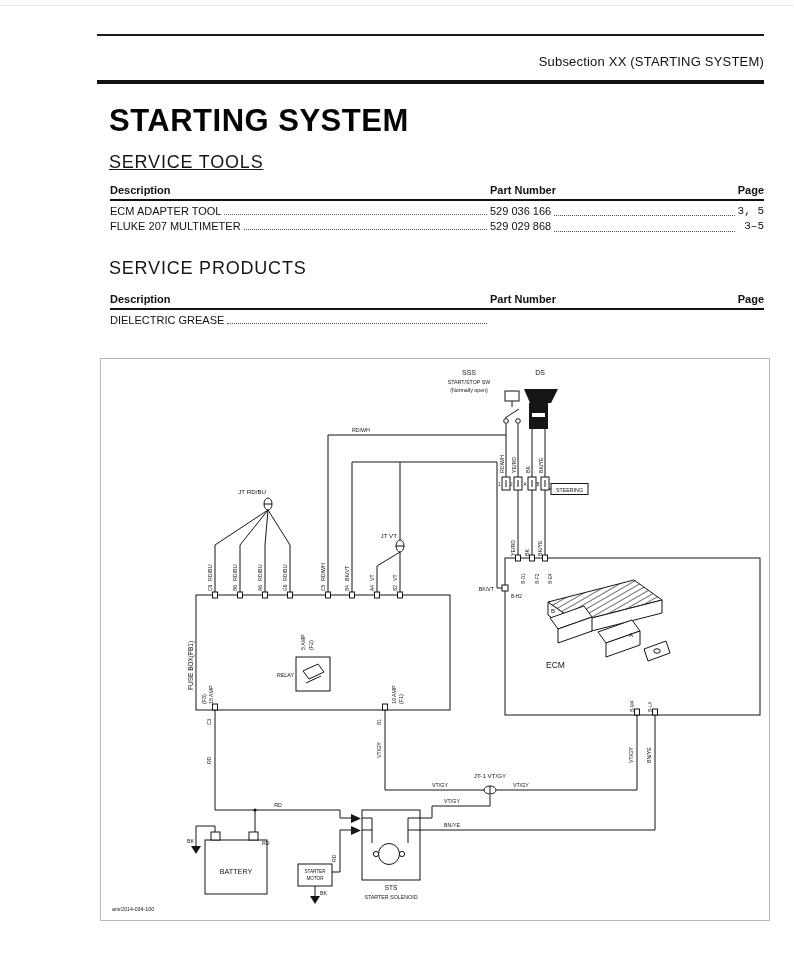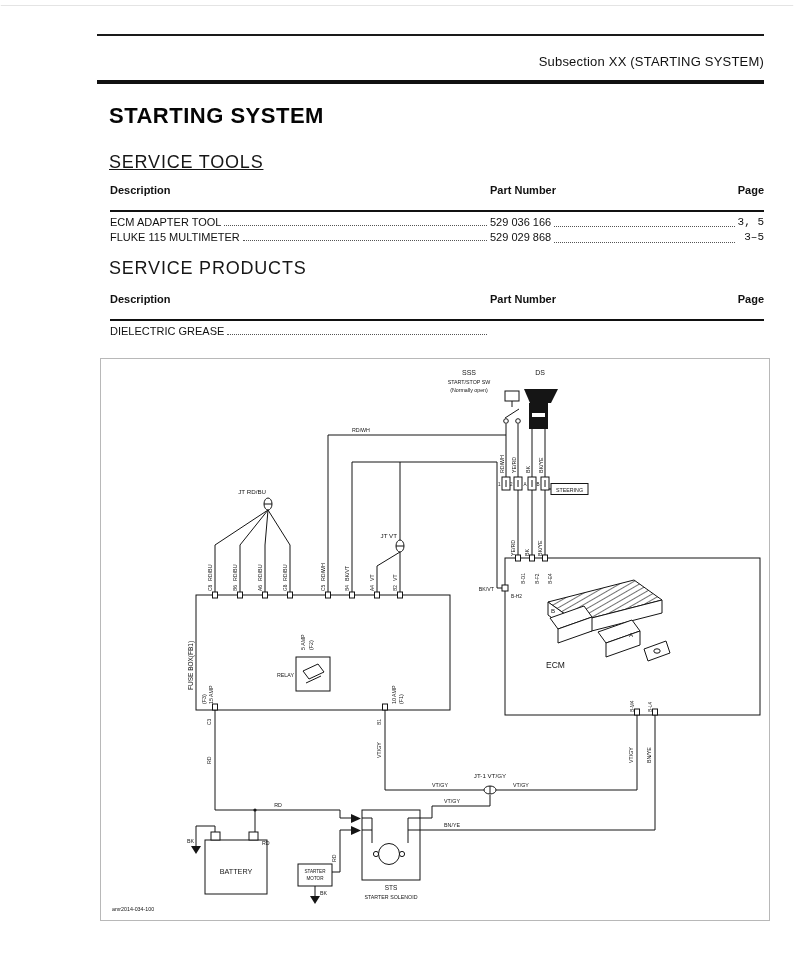--- a/index.html
+++ b/index.html
@@ -2,28 +2,28 @@
 <html><head>
 <meta charset="utf-8">
 <style>
   html,body{margin:0;padding:0;background:#fff;}
   .page{position:relative;width:794px;height:964px;background:#fff;overflow:hidden;
         font-family:"Liberation Sans",sans-serif;color:#000;border-radius:9px;}
   .edge-line{position:absolute;top:5px;left:0;width:794px;height:1px;background:#e4e4e4;}
   .rule-top{position:absolute;left:97px;top:34px;width:667px;height:2px;background:#1a1a1a;}
   .subsection{position:absolute;top:54px;right:30px;font-size:13px;color:#111;letter-spacing:.2px;}
   .rule-thick{position:absolute;left:97px;top:80px;width:667px;height:4px;background:#111;}
-  .title{position:absolute;left:109px;top:103px;margin:0;font-size:22px;font-weight:bold;letter-spacing:.5px;color:#050505;}
+  .title{position:absolute;left:109px;top:103px;margin:0;font-size:31px;font-weight:bold;letter-spacing:.5px;color:#050505;}
   .sec{position:absolute;left:109px;margin:0;font-size:18px;font-weight:normal;letter-spacing:.8px;color:#161616;}
   .st-tools{top:152px;text-decoration:underline;}
   .st-products{top:258px;}
   .tbl{position:absolute;left:110px;width:654px;font-size:11px;color:#111;}
   .tools{top:184px;}
   .products{top:293px;}
-  .thead{display:flex;border-bottom:2px solid #111;padding-bottom:14px;font-weight:bold;}
+  .thead{display:flex;border-bottom:2px solid #111;padding-bottom:3px;font-weight:bold;}
   .tleft{width:380px;display:flex;align-items:baseline;}
   .tright{flex:1;display:flex;align-items:center;}
   .spacer{flex:1;}
   .trow{display:flex;align-items:baseline;margin-top:2.5px;}
   .leader{flex:1;border-bottom:1.5px dotted #555;height:10px;margin:0 3px;}
   .pg{min-width:26px;text-align:right;font-family:Liberation Mono, monospace;}
   svg.diagram{position:absolute;left:0;top:0;font-family:"Liberation Sans",sans-serif;}
   svg .w{stroke:#151515;stroke-width:1;fill:none;}
   svg .box{stroke:#151515;stroke-width:1;fill:#fff;}
   svg .fillb{fill:#151515;stroke:none;}
@@ -67,21 +67,21 @@
         <span class="leader"></span>
       </div>
       <div class="tright">
         <span>529 036 166</span>
         <span class="leader"></span>
         <span class="pg">3, 5</span>
       </div>
     </div>
     <div class="trow">
       <div class="tleft">
-        <span>FLUKE 115 MULTIMETER</span>
+        <span>FLUKE 207 MULTIMETER</span>
         <span class="leader"></span>
       </div>
       <div class="tright">
         <span>529 029 868</span>
         <span class="leader"></span>
         <span class="pg">3–5</span>
       </div>
     </div>
   </div>
 

